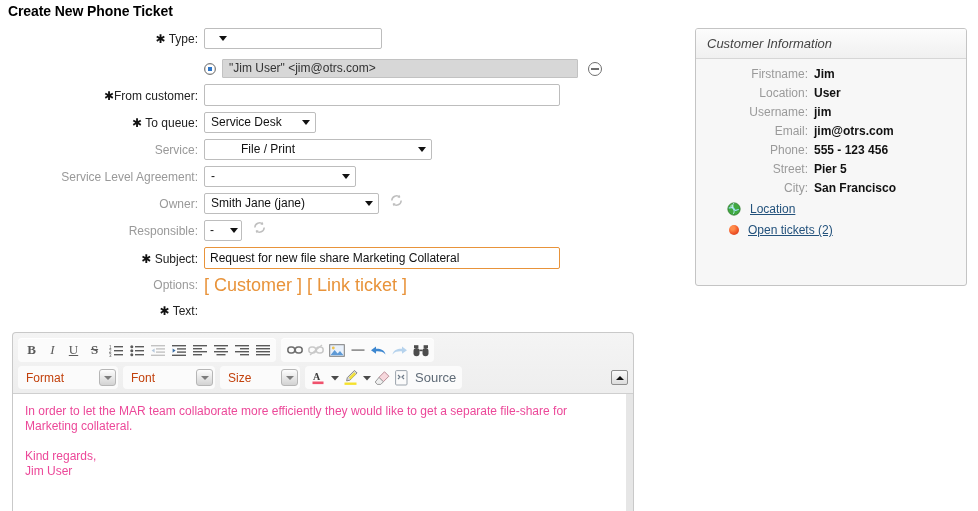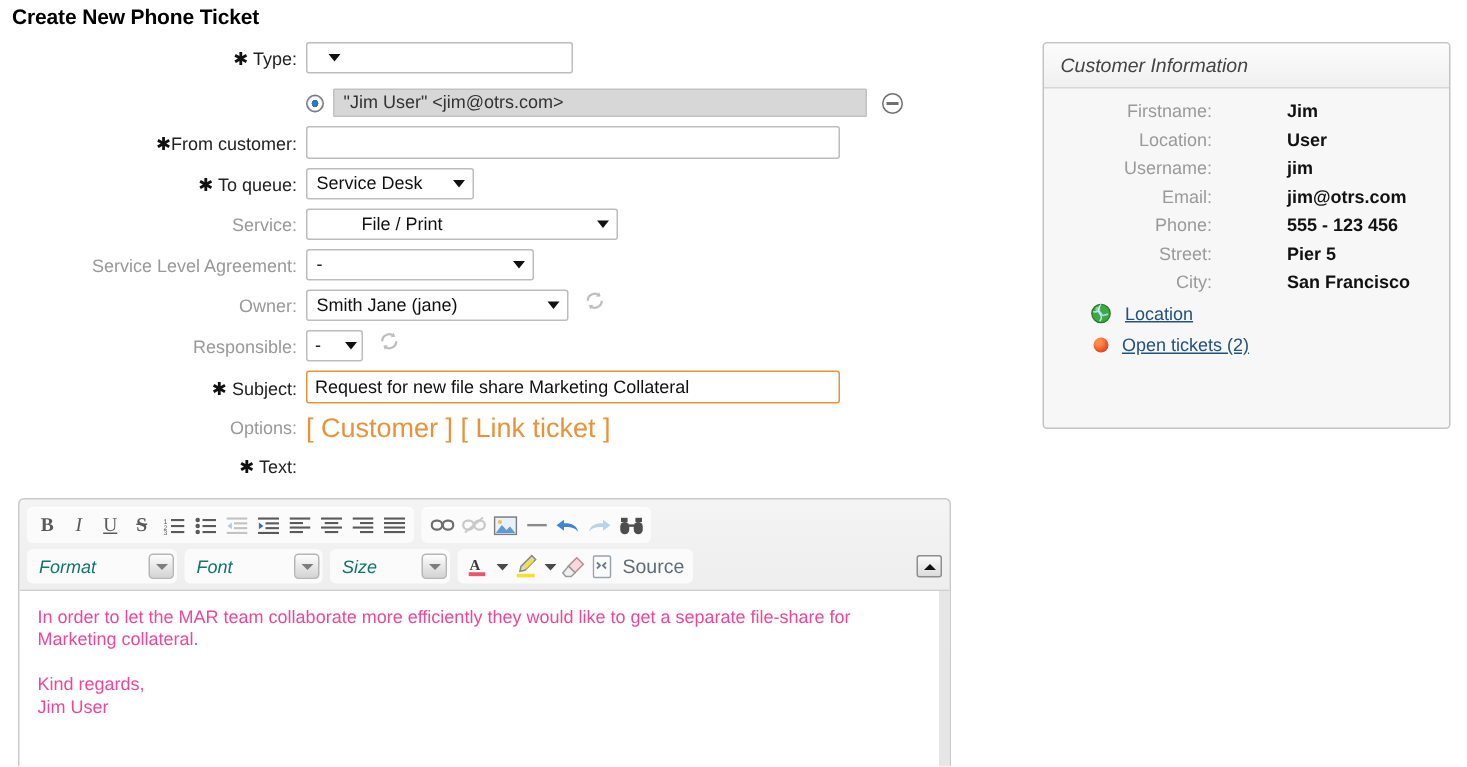--- a/index.html
+++ b/index.html
@@ -58,21 +58,21 @@
   }
   .sel .caret {
     margin-left: 8px;
     width: 0; height: 0;
     border-left: 4px solid transparent;
     border-right: 4px solid transparent;
     border-top: 5px solid #111;
   }
   .sel.w-type   { width: 178px; }
   .sel.w-queue  { width: 112px; }
-  .sel.w-svc    { width: 208px; padding-left: 36px; }
+  .sel.w-svc    { width: 228px; padding-left: 36px; }
   .sel.w-sla    { width: 152px; }
   .sel.w-owner  { width: 175px; }
   .sel.w-resp   { width: 38px; padding: 0 3px 0 5px; }
   .sel.w-resp .caret { margin-left: 4px; }
 
   
   .txt {
     display: block;
     height: 22px;
     border: 1px solid #bdbdbd;
@@ -187,22 +187,21 @@
   
   .combo {
     display: flex;
     align-items: center;
     justify-content: space-between;
     background: #fbfbfb;
     border-radius: 4px;
     height: 23px;
     padding: 0 2px 0 8px;
     margin-right: 5px;
-    color: #0f766e;
-    font-style: italic;
+    color: #c2410c;
     font-size: 12px;
   }
   .combo .cbtn {
     width: 17px; height: 17px;
     margin-left: 8px;
     background: linear-gradient(#fdfdfd, #d3d3d3);
     border: 1px solid #b6b6b6;
     border-radius: 3px;
     display: flex; align-items: center; justify-content: center;
   }
@@ -271,21 +270,21 @@
     background: linear-gradient(#fcfcfc, #f0f0f0);
     border-bottom: 1px solid #d6d6d6;
     display: flex;
     align-items: center;
     padding-left: 11px;
     font-size: 13px;
     color: #444;
     font-style: italic;
   }
   .cust-body { padding: 8px 0 0 0; }
-  .crow { display: flex; margin-bottom: 5px; gap: 44px; }
+  .crow { display: flex; margin-bottom: 5px; }
   .ckey {
     width: 118px;
     text-align: right;
     padding-right: 6px;
     color: #9a9a9a;
     font-size: 12px;
   }
   .cval { color: #111; font-size: 12px; font-weight: bold; }
   .clink-row { display: flex; align-items: center; padding-left: 31px; margin-top: 7px; }
   .clink-row .ico { width: 14px; height: 14px; margin-right: 9px; flex: none; }

